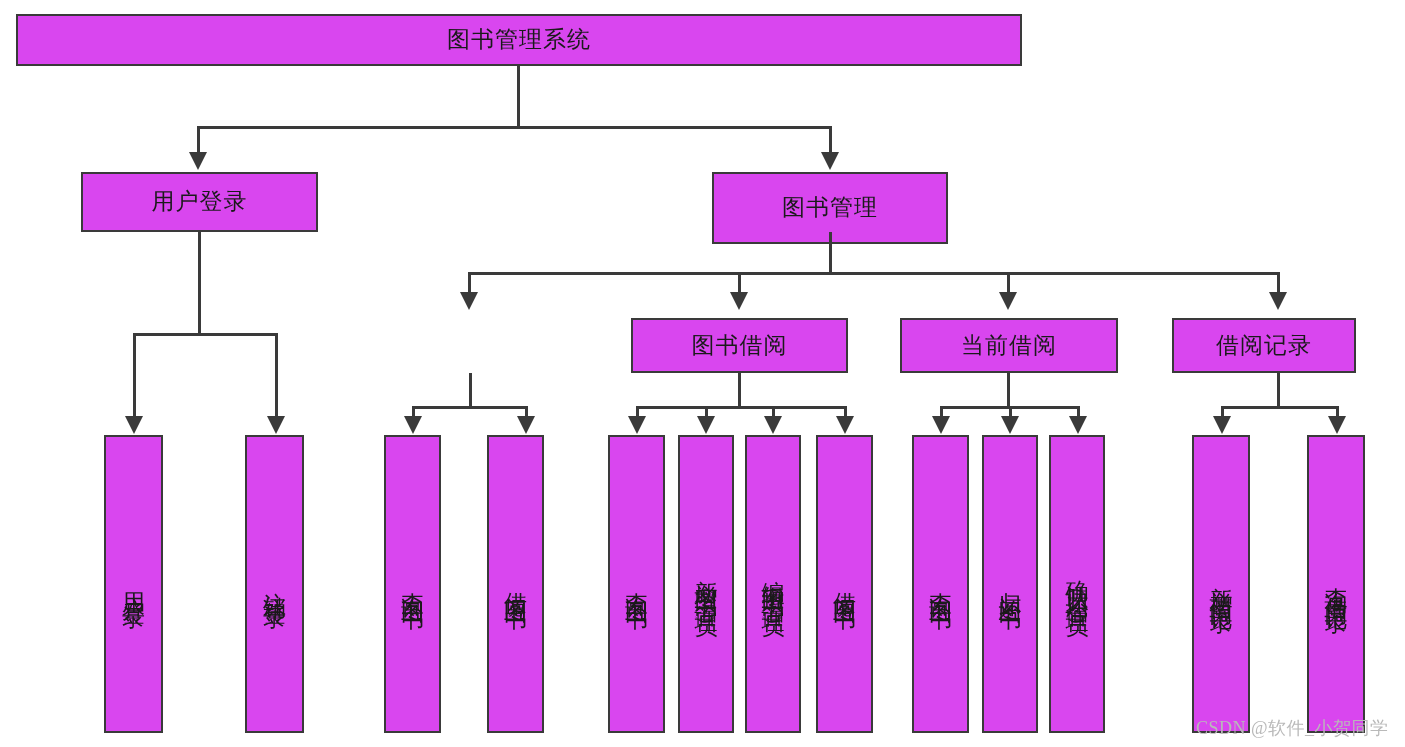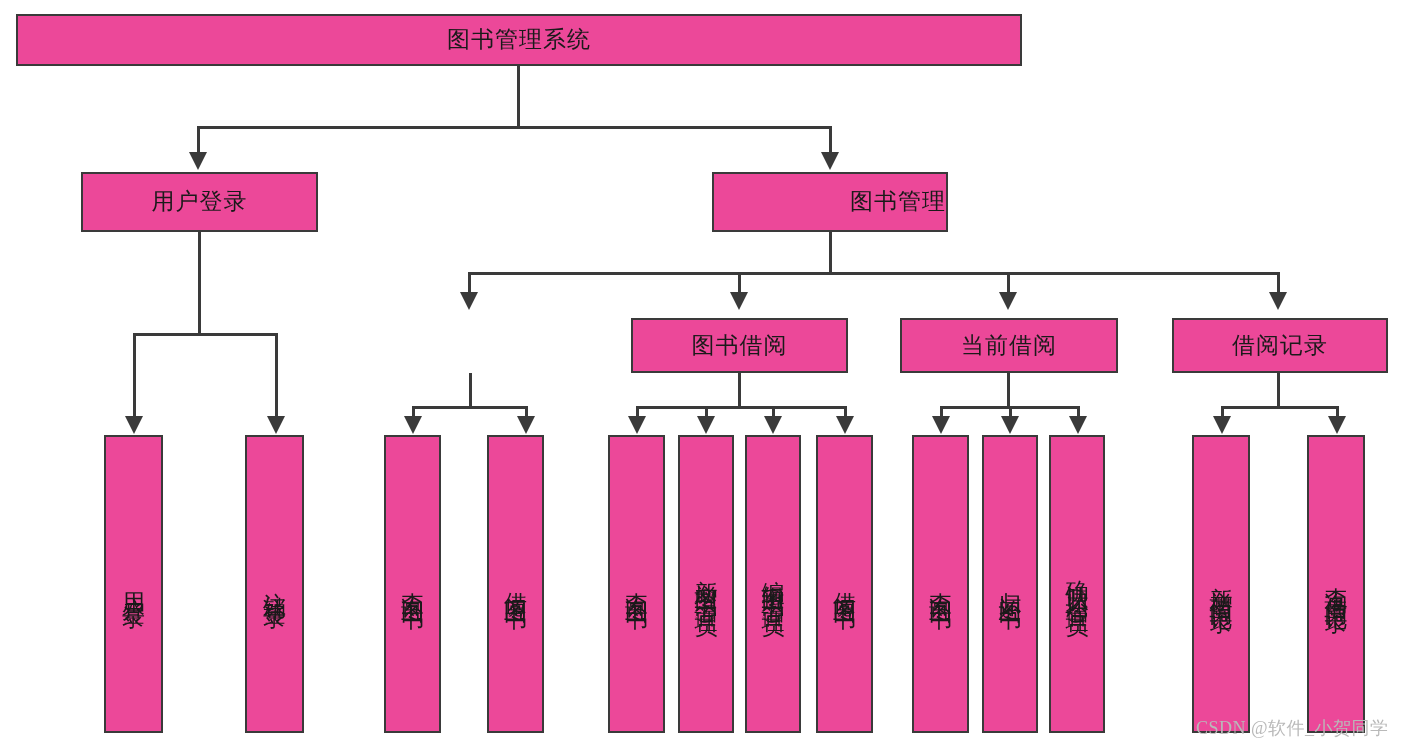--- a/index.html
+++ b/index.html
@@ -15,21 +15,21 @@
     position: relative;
     width: 1405px;
     height: 747px;
     background: #ffffff;
     overflow: hidden;
   }
   
   .node {
     position: absolute;
     box-sizing: border-box;
-    background: #ec4899;
+    background: #d946ef;
     border: 2px solid #3a3a3a;
     display: flex;
     align-items: center;
     justify-content: center;
     color: #1a1a1a;
     line-height: 1.18;
   }
   .node.horiz {
     font-size: 23px;
     letter-spacing: 1px;
@@ -98,21 +98,21 @@
   <div class="vline" style="left:197px; top:126px; height:28px;"></div>
   <div class="arrow" style="left:189px; top:152px;"></div>
 
   <div class="vline" style="left:829px; top:126px; height:28px;"></div>
   <div class="arrow" style="left:821px; top:152px;"></div>
 
   <div class="node horiz" style="left:81px; top:172px; width:237px; height:60px;">
     <span>用户登录</span>
   </div>
 
-  <div class="node horiz" style="left:712px; top:172px; width:236px; height:60px;justify-content:flex-end;">
+  <div class="node horiz" style="left:712px; top:172px; width:236px; height:72px;">
     <span>图书管理</span>
   </div>
 
   <div class="vline" style="left:198px; top:232px; height:103px;"></div>
   <div class="hline" style="left:133px; top:333px; width:145px;"></div>
   <div class="vline" style="left:133px; top:333px; height:85px;"></div>
   <div class="arrow" style="left:125px; top:416px;"></div>
   <div class="vline" style="left:275px; top:333px; height:85px;"></div>
   <div class="arrow" style="left:267px; top:416px;"></div>
 
@@ -126,21 +126,21 @@
   <div class="arrow" style="left:999px; top:292px;"></div>
   <div class="vline" style="left:1277px; top:272px; height:22px;"></div>
   <div class="arrow" style="left:1269px; top:292px;"></div>
 
   <div class="node horiz" style="left:900px; top:318px; width:218px; height:55px;">
     <span>当前借阅</span>
   </div>
   <div class="node horiz" style="left:631px; top:318px; width:217px; height:55px;">
     <span>图书借阅</span>
   </div>
-  <div class="node horiz" style="left:1172px; top:318px; width:216px; height:55px;">
+  <div class="node horiz" style="left:1172px; top:318px; width:184px; height:55px;">
     <span>借阅记录</span>
   </div>
 
   <div class="vline" style="left:469px; top:373px; height:36px;"></div>
   <div class="hline" style="left:412px; top:406px; width:116px;"></div>
   <div class="vline" style="left:412px; top:406px; height:12px;"></div>
   <div class="arrow" style="left:404px; top:416px;"></div>
   <div class="vline" style="left:525px; top:406px; height:12px;"></div>
   <div class="arrow" style="left:517px; top:416px;"></div>
 

